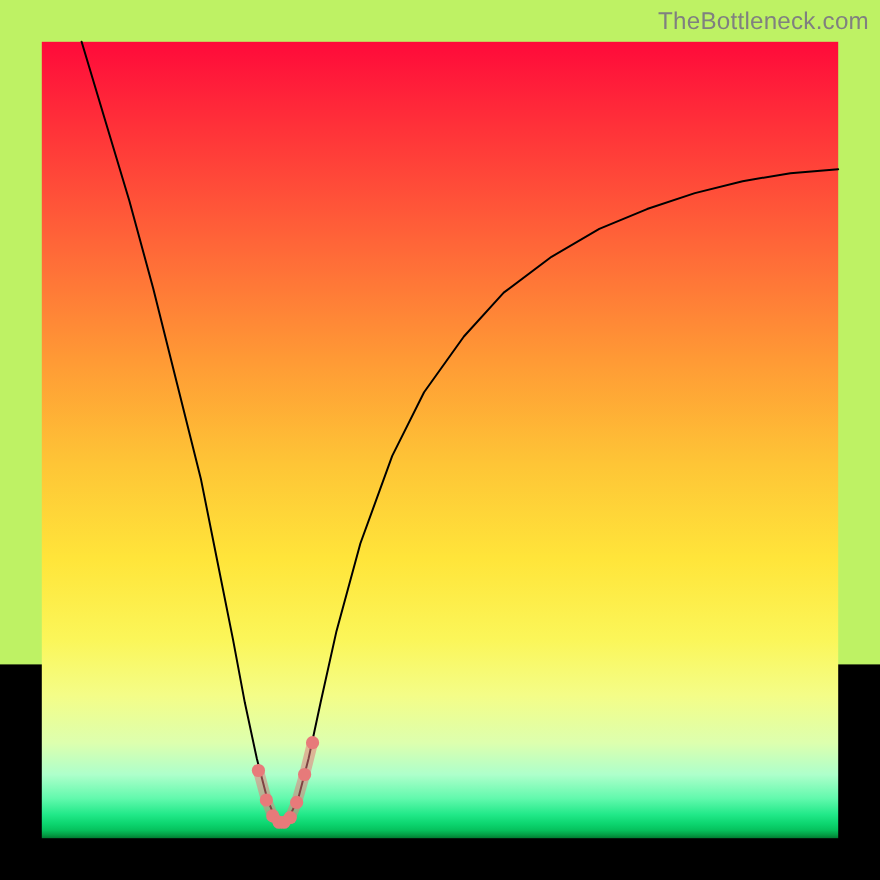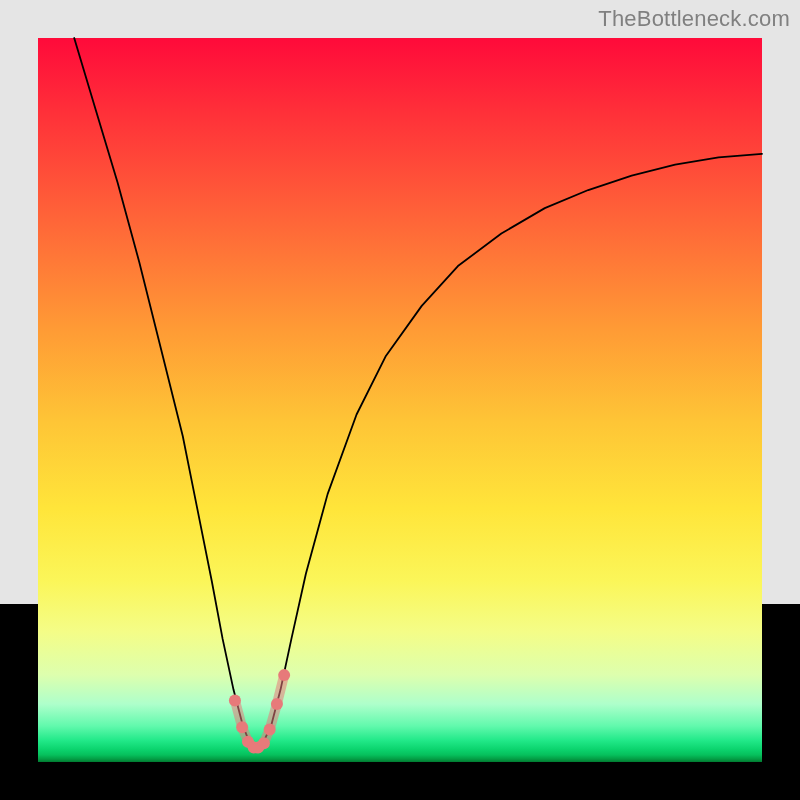--- a/index.html
+++ b/index.html
@@ -10,21 +10,21 @@
     background: #000;
     overflow: hidden;
     font-family: Arial, Helvetica, sans-serif;
   }
   .frame {
     position: absolute;
     top: 0;
     left: 0;
     width: 800px;
     height: 604px;
-    background: #e5e5e5;
+    background: #bef264;
     text-decoration: underline;
   }
   .plot-area {
     position: absolute;
     top: 38px;
     left: 38px;
     width: 724px;
     height: 724px;
     background: linear-gradient(
       to bottom,

